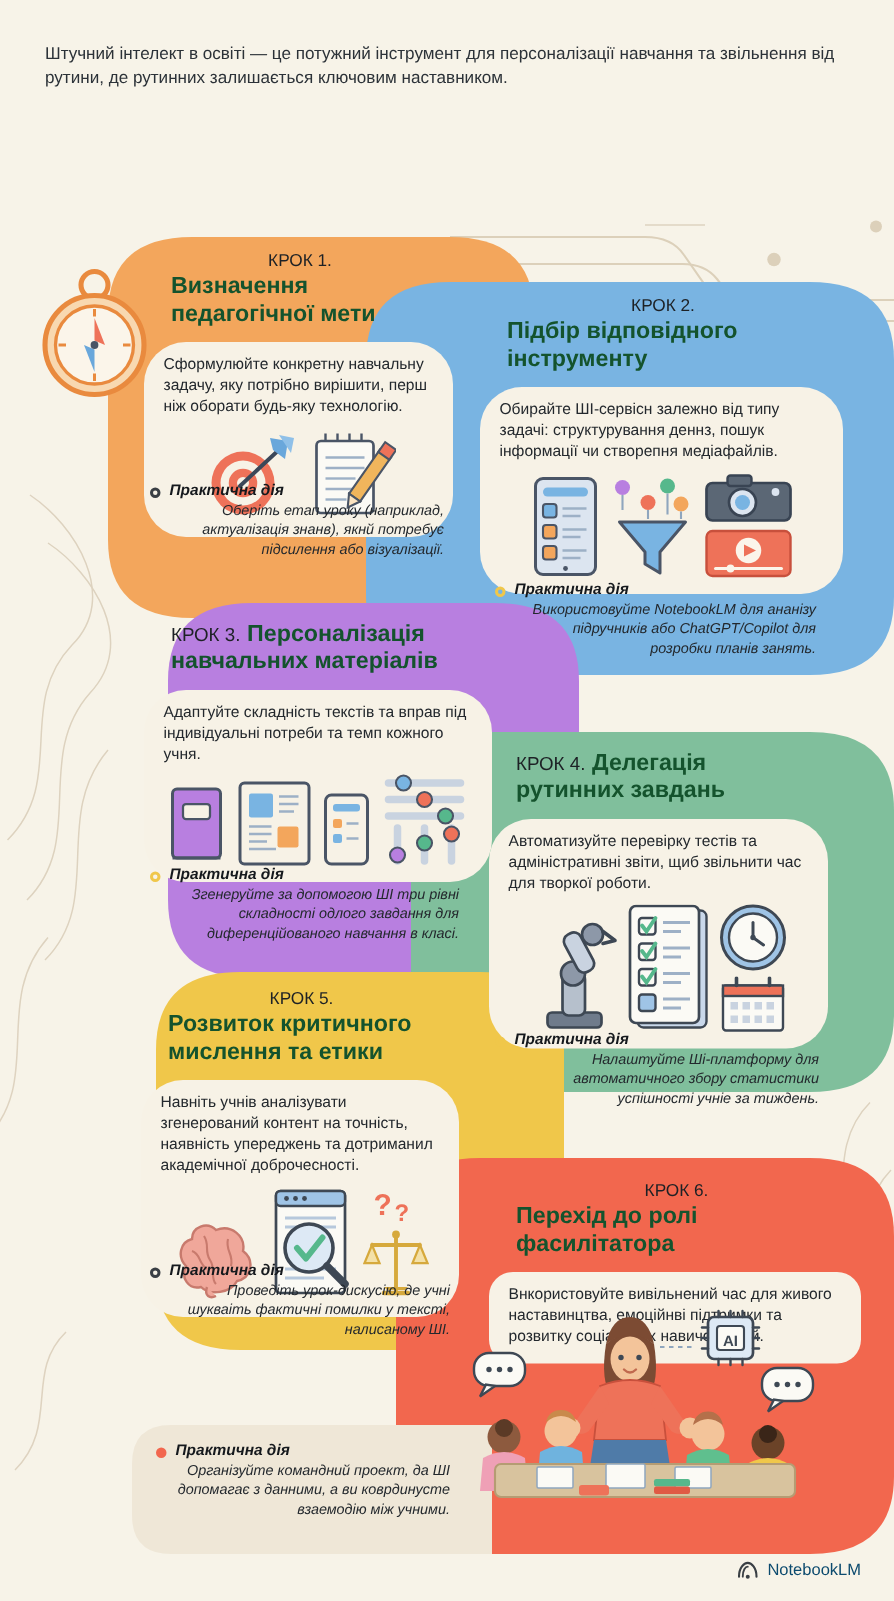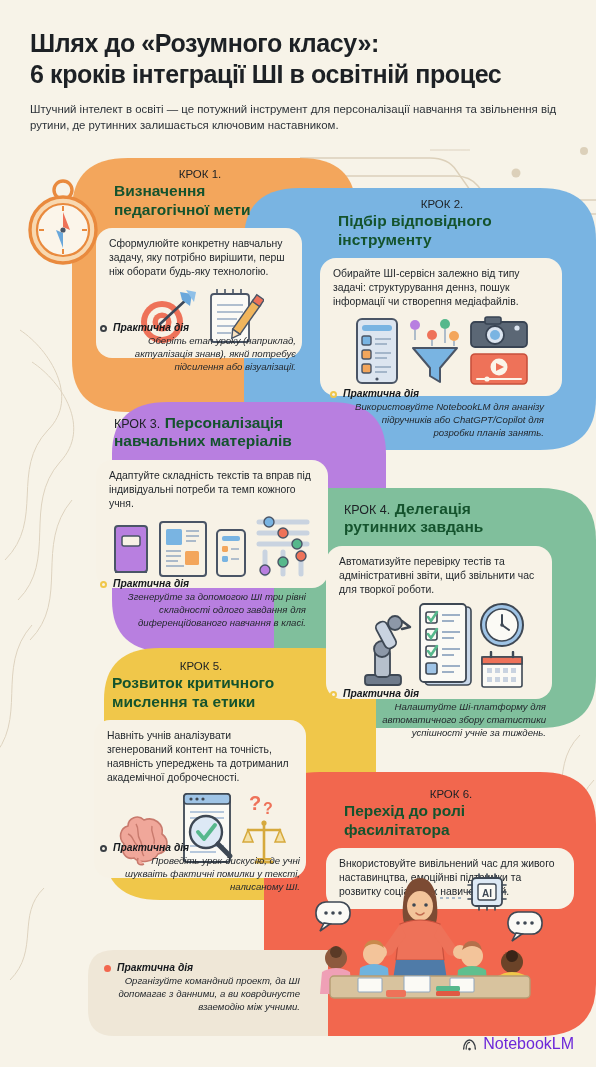--- a/index.html
+++ b/index.html
@@ -32,41 +32,41 @@
 
   
   .step{position:absolute;z-index:3;}
   .step-head{padding:10px 16px 9px 18px;}
   .kicker{font-size:11.5px;line-height:1.15;color:#1D2125;font-weight:normal;text-align:center;}
   .step-title{font-size:15.5px;line-height:1.18;font-weight:bold;color:#14532d;margin-top:1px;}
   .step-title.inline{display:inline;text-align:right;}
   .kicker.inline{display:inline;font-size:12.5px;vertical-align:baseline;}
 
   .body-card{
-    background:#F7F2E6;border-radius:16px;padding:9px 13px 10px 13px;
+    background:#F7F2E6;border-radius:28px;padding:9px 13px 10px 13px;
   }
   .body-text{font-size:10.4px;line-height:1.36;color:#23282D;}
   .illus{margin-top:5px;display:flex;align-items:flex-end;justify-content:center;gap:6px;}
 
   
   .pa{position:absolute;z-index:4;}
   .pa-inner{display:flex;gap:6px;align-items:flex-start;}
   .pa-dot{
     width:7px;height:7px;border-radius:50%;border:2px solid #3A3F44;
     background:transparent;margin-top:3px;flex:0 0 auto;box-sizing:border-box;
   }
   .pa-body{flex:1;font-style:italic;}
   .pa-title{font-size:10.3px;font-weight:bold;color:#15191D;line-height:1.2;}
   .pa-text{font-size:9.6px;line-height:1.34;color:#23282D;margin-top:1px;text-align:right;}
 
   
   .footer{
     position:absolute;right:22px;bottom:14px;z-index:6;
     display:flex;align-items:center;gap:6px;
-    font-size:16px;color:#6d28d9;justify-content:space-between;
+    font-size:11px;color:#0c4a6e;justify-content:space-between;
   }
   .nb-ico{width:15px;height:13px;flex:0 0 auto;}
 </style>
 </head>
 <body>
 
 <div id="page">
 
   <svg class="bg-deco" width="596" height="1067" viewBox="0 0 596 1067">
     <rect x="0" y="0" width="596" height="1067" fill="#F7F3E8"></rect>
@@ -89,24 +89,20 @@
       <path d="M520 236 L560 236 Q572 236 578 244 L596 244"></path>
     </g>
     <g fill="#DCD0BA">
       <circle cx="516" cy="173" r="4.5"></circle>
       <circle cx="560" cy="212" r="4.5"></circle>
       <circle cx="584" cy="151" r="4"></circle>
     </g>
   </svg>
 
   <div class="header">
-    <h1 class="title">
-      <span>Шлях до «Розумного класу»:</span><br>
-      <span>6 кроків інтеграції ШІ в освітній процес</span>
-    </h1>
     <p class="subtitle">Штучний інтелект в освіті — це потужний інструмент для персоналізації навчання та звільнення від рутини, де рутинних залишається ключовим наставником.</p>
   </div>
 
   <svg class="band" style="left:0;top:148px;" width="596" height="920" viewBox="0 0 596 920">
 
     <g>
       <path d="M128 10 H300 Q356 10 356 62 V212 Q356 264 300 264 H128 Q72 264 72 212 V62 Q72 10 128 10 Z" fill="#F3A65C"></path>
     </g>
 
     <g>

